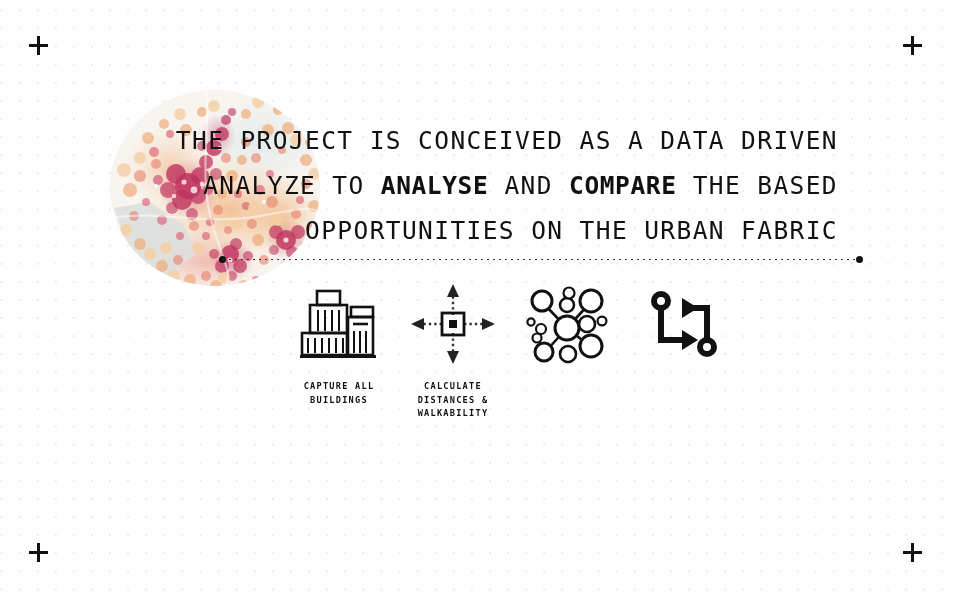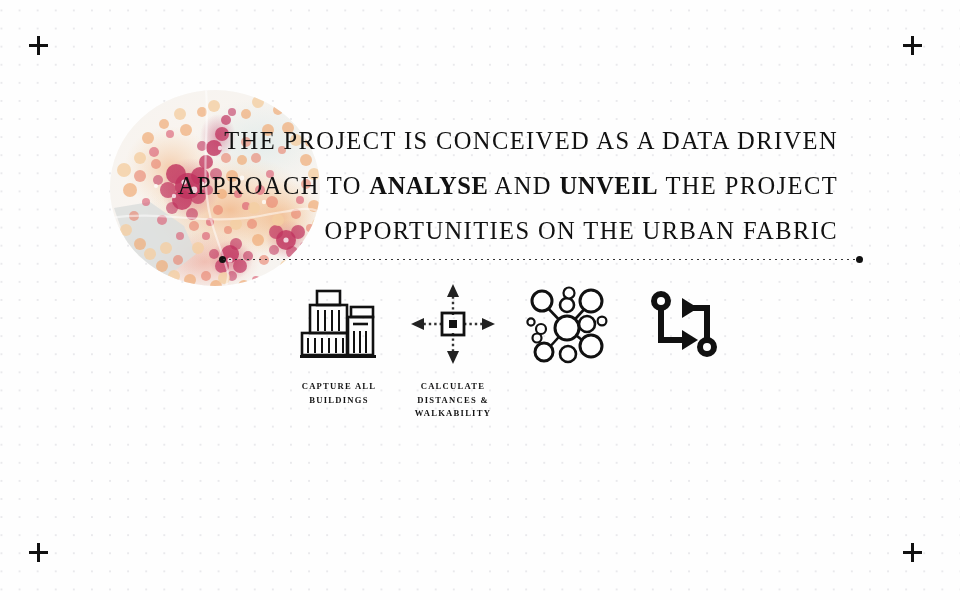--- a/index.html
+++ b/index.html
@@ -10,21 +10,20 @@
     overflow:hidden;
     position:relative;
   }
 
   
   #slide {
     position:absolute; inset:0;
     width:960px; height:600px;
     background:#fefefe;
     overflow:hidden;
-    font-family:Liberation Serif, serif;
   }
 
   
   #grid {
     position:absolute; inset:0;
     background-image:
       radial-gradient(circle at 1px 1px, #e9e9ec 1.1px, transparent 1.4px);
     background-size:18.1px 18.1px;
     background-position:0.5px 9.5px;
     pointer-events:none;
@@ -307,21 +306,21 @@
 
       <g stroke="#ffffff" stroke-width="2.2" opacity=".5" fill="none">
         <path d="M2 128 C 50 120, 96 136, 150 126 S 200 118, 210 122"></path>
         <path d="M96 0 C 100 44, 88 92, 104 140 S 120 182, 116 196"></path>
       </g>
     </svg>
   </div>
 
   <div id="headline">
     <span class="ln">THE PROJECT IS CONCEIVED AS A DATA DRIVEN</span>
-    <span class="ln"><span>APPROACH TO </span><b>ANALYSE</b><span> AND </span><b>UNVEIL</b><span> THE PROJECT</span></span>
+    <span class="ln"><span>ANALYZE TO </span><b>ANALYSE</b><span> AND </span><b>COMPARE</b><span> THE BASED</span></span>
     <span class="ln">OPPORTUNITIES ON THE URBAN FABRIC</span>
   </div>
 
   <div id="connector">
     <span class="knob l"></span>
     <span class="dline"></span>
     <span class="knob r"></span>
   </div>
 
   <div id="steps">

